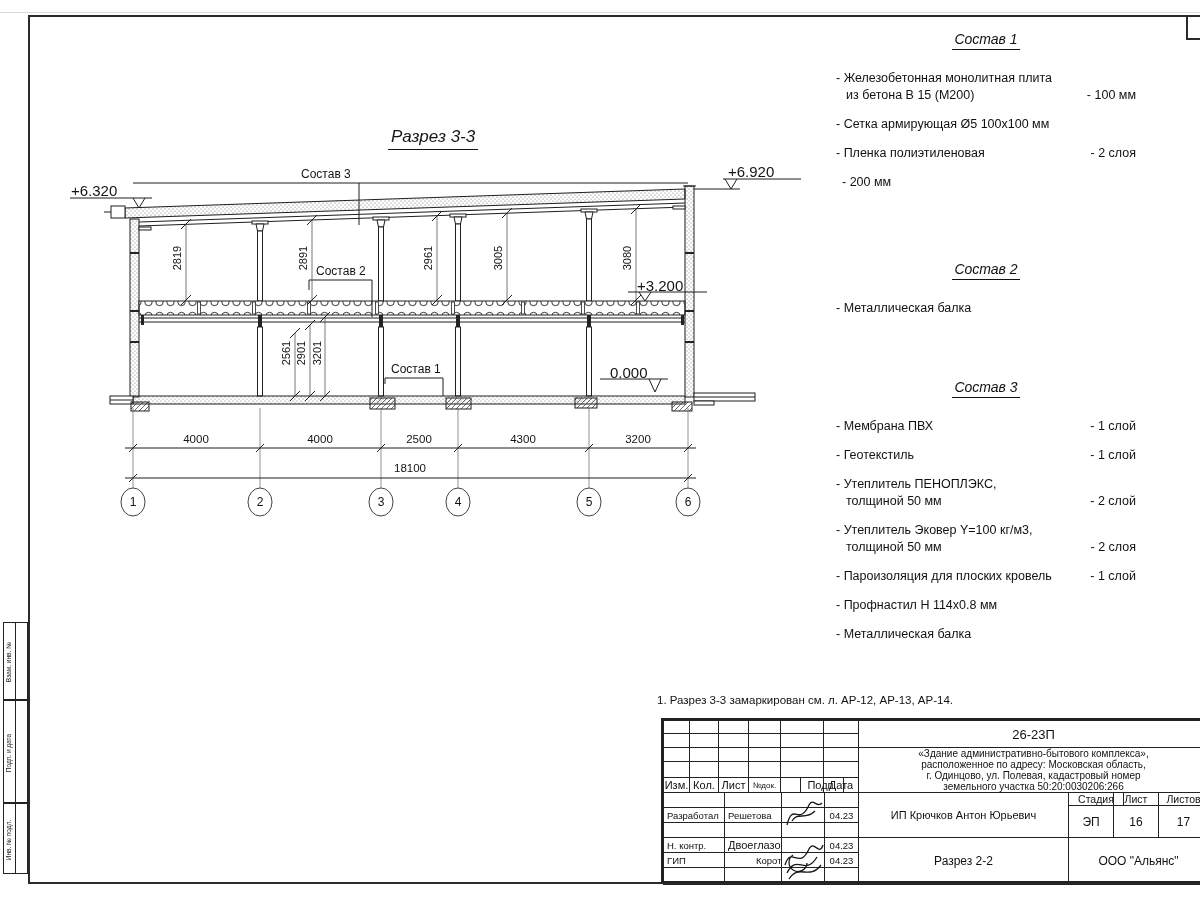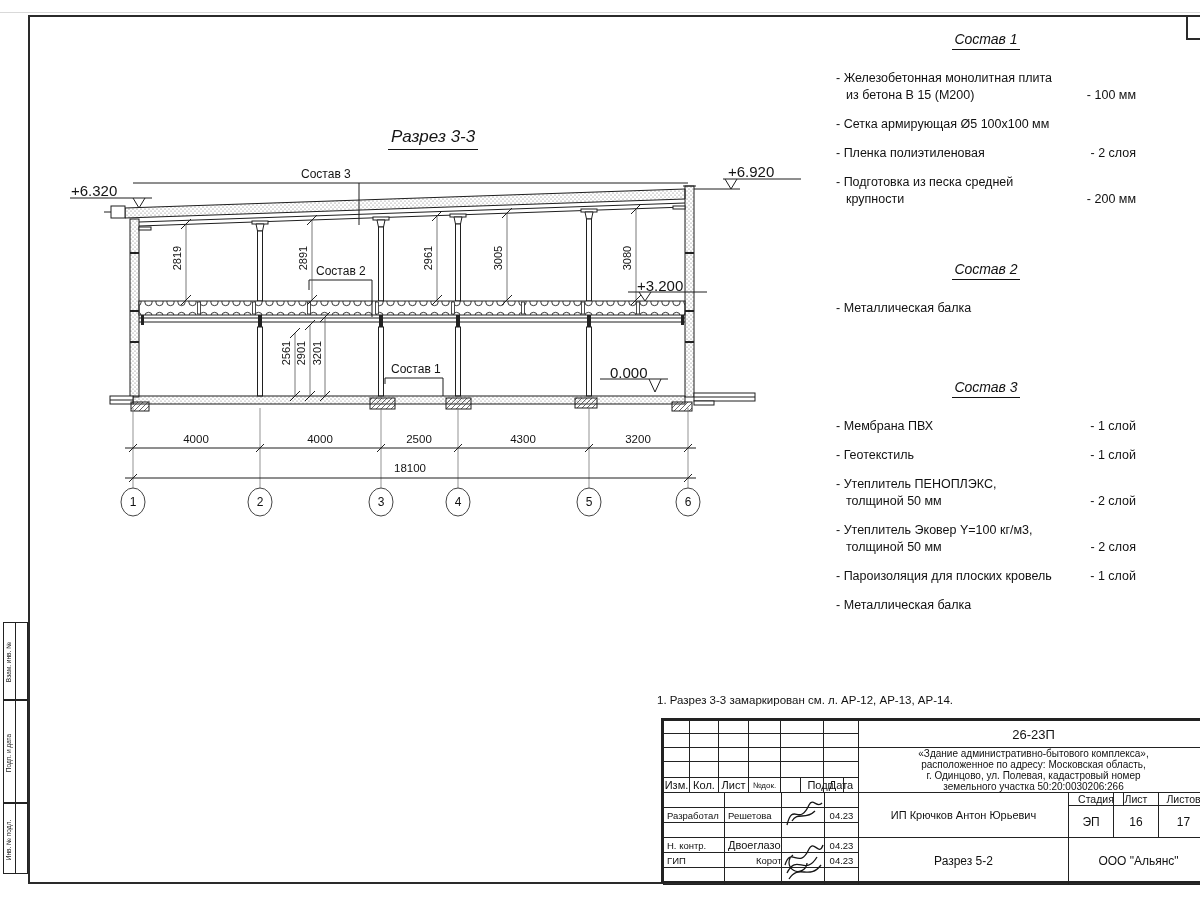--- a/index.html
+++ b/index.html
@@ -277,22 +277,20 @@
       </div>
     <div class="comp-item">
       <span class="nm">- Сетка армирующая Ø5 100x100 мм</span>
       <span class="vl"></span>
       </div>
     <div class="comp-item">
       <span class="nm">- Пленка полиэтиленовая</span>
       <span class="vl">-  2 слоя</span>
       </div>
     <div class="comp-item">
-      <span class="nm">- Подготовка из песка средней
-крупности</span>
       <span class="vl">- 200 мм</span>
       </div>
   </div>
 
   <div class="panel-block" style="top:260px;">
     <div class="comp-title"><span>Состав 2</span></div>
     <div class="comp-item">
       <span class="nm">- Металлическая балка</span>
       <span class="vl"></span>
       </div>
@@ -314,20 +312,24 @@
       <span class="vl">- 2 слой</span>
       </div>
     <div class="comp-item">
       <span class="nm">- Утеплитель Эковер Y=100 кг/м3,
 толщиной 50 мм</span>
       <span class="vl">- 2 слоя</span>
       </div>
     <div class="comp-item">
       <span class="nm">- Пароизоляция для плоских кровель</span>
       <span class="vl">- 1 слой</span>
+      </div>
+    <div class="comp-item">
+      <span class="nm">- Профнастил Н 114x0.8 мм</span>
+      <span class="vl"></span>
       </div>
     <div class="comp-item">
       <span class="nm">- Металлическая балка</span>
       <span class="vl"></span>
       </div>
   </div>
 
   <div class="note">1. Разрез 3-3 замаркирован см. л. АР-12, АР-13, АР-14.</div>
 
   <div class="ss-cell" style="left:3px;top:622px;width:25px;height:78px;">
@@ -407,21 +409,21 @@
 расположенное по адресу: Московская область,
 г. Одинцово, ул. Полевая, кадастровый номер
 земельного участка 50:20:0030206:266</div>
     <div class="cell" style="left:195px;top:72px;width:211px;height:46px;font-size:11px;">ИП Крючков Антон Юрьевич</div>
     <div class="cell" style="left:405px;top:72px;width:56px;height:14px;font-size:10.5px;">Стадия</div>
     <div class="cell" style="left:450px;top:72px;width:46px;height:14px;font-size:10.5px;">Лист</div>
     <div class="cell" style="left:495px;top:72px;width:51px;height:14px;font-size:10.5px;">Листов</div>
     <div class="cell" style="left:405px;top:85px;width:46px;height:33px;font-size:12px;">ЭП</div>
     <div class="cell" style="left:450px;top:85px;width:46px;height:33px;font-size:12px;">16</div>
     <div class="cell" style="left:495px;top:85px;width:51px;height:33px;font-size:12px;">17</div>
-    <div class="cell" style="left:195px;top:117px;width:211px;height:48px;font-size:12px;">Разрез 5-2</div>
+    <div class="cell" style="left:195px;top:117px;width:211px;height:48px;font-size:12px;">Разрез 2-2</div>
     <div class="cell" style="left:405px;top:117px;width:141px;height:48px;font-size:12px;">ООО "Альянс"</div>
 
     <svg width="48" height="92" style="position:absolute;left:116px;top:73px;">
       <g fill="none" stroke="#161616" stroke-width="1.3">
         <path d="M8,32 C14,8 20,34 30,12 C34,4 38,16 43,10 M13,28 C19,18 26,28 36,18"></path>
         <path d="M6,72 C12,52 20,78 30,56 C35,46 40,64 44,52 M8,80 C18,60 26,84 38,64 M10,86 C20,70 30,88 42,72 M14,62 a9,9 0 1,0 14,8"></path>
       </g>
     </svg>
   </div>
 

